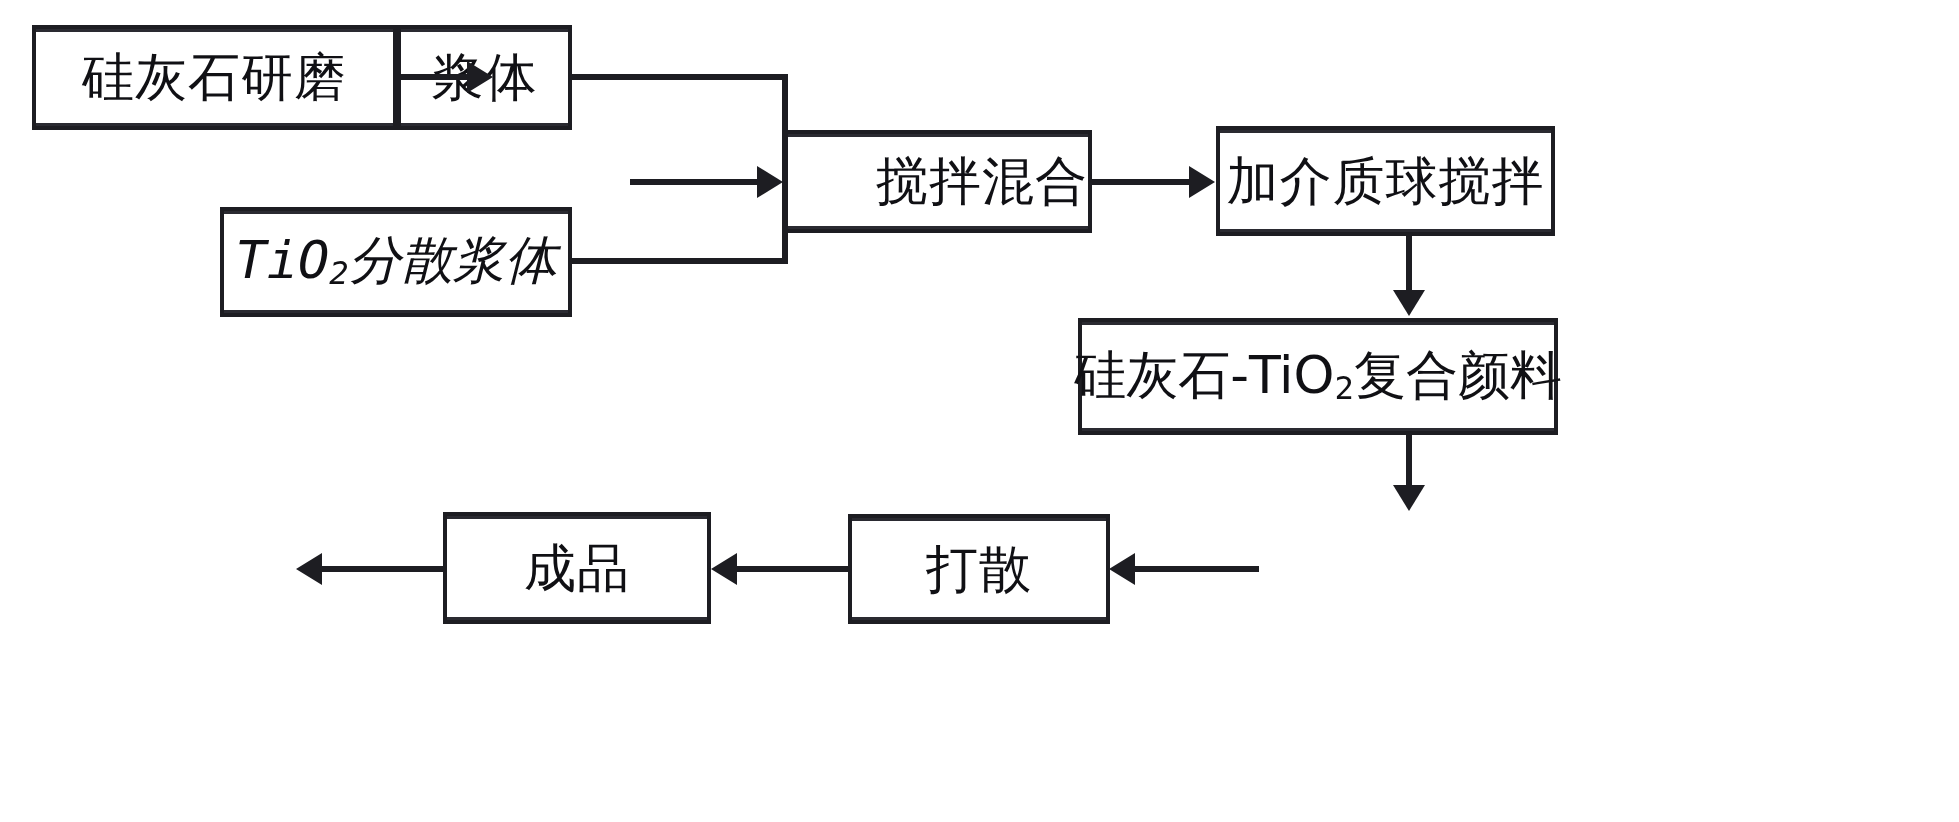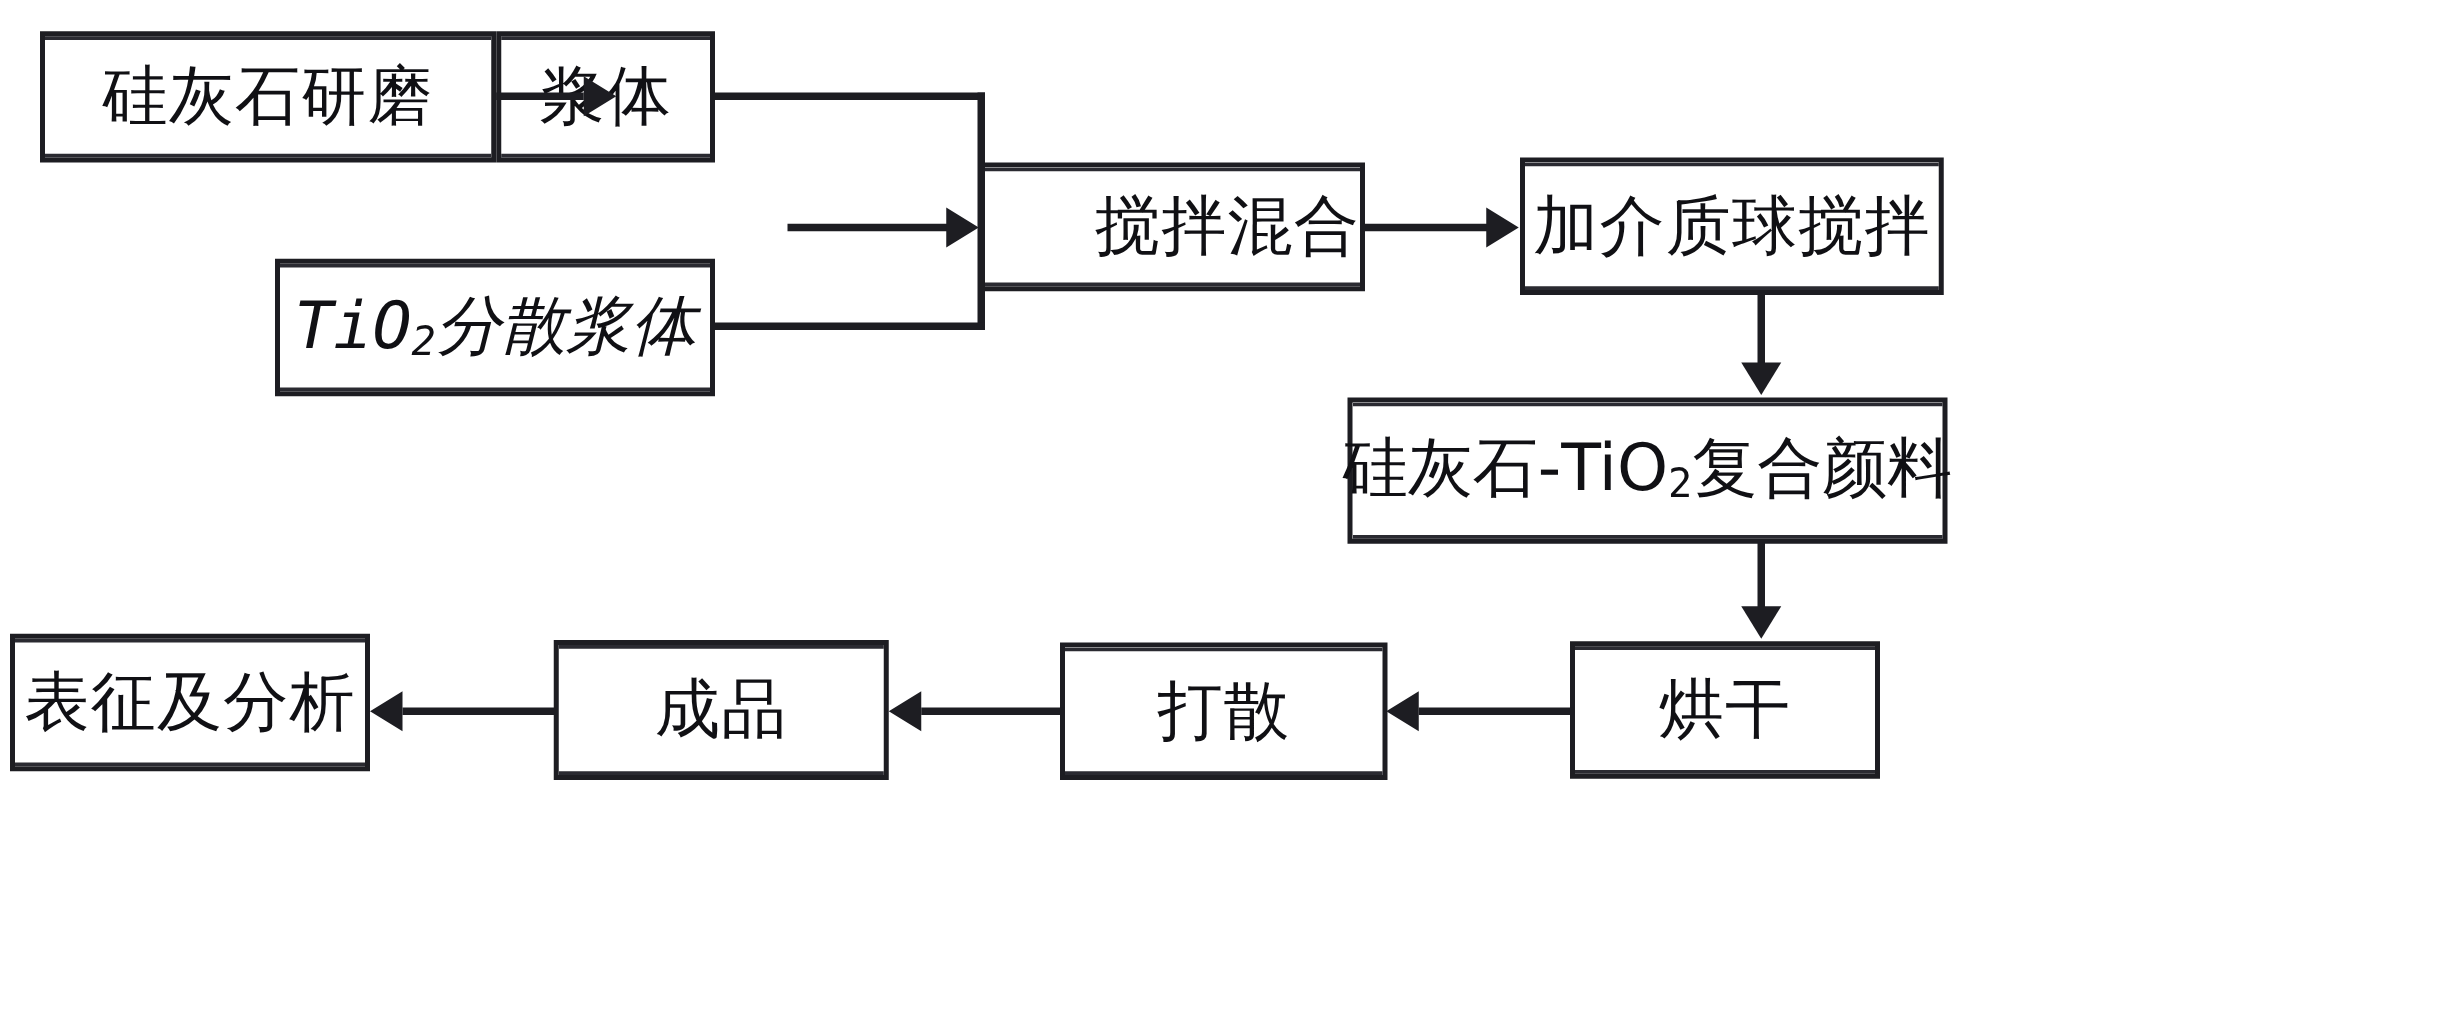--- a/index.html
+++ b/index.html
@@ -97,35 +97,29 @@
   </div>
 
   <div class="node" style="left:1216px; top:126px; width:339px; height:110px;">
     <span class="label">加介质球搅拌</span>
   </div>
 
   <div class="node" style="left:1078px; top:318px; width:480px; height:117px;">
     <span class="label mono-mix"><span style="font-family:'DejaVu Sans','Liberation Sans',sans-serif">硅灰石-TiO</span><sub>2</sub><span style="font-family:'DejaVu Sans','Liberation Sans',sans-serif">复合颜料</span></span>
   </div>
 
-  <div class="node" style="left:1256px; top:513px; width:248px; height:110px;">
-    <span class="label">烘干</span>
-  </div>
 
   <div class="node" style="left:848px; top:514px; width:262px; height:110px;">
     <span class="label">打散</span>
   </div>
 
   <div class="node" style="left:443px; top:512px; width:268px; height:112px;justify-content:center;">
     <span class="label">成品</span>
   </div>
 
-  <div class="node" style="left:8px; top:507px; width:288px; height:110px;">
-    <span class="label">表征及分析</span>
-  </div>
 
   <div class="hline" style="left:397px; top:74px; width:70px;"></div>
   <div class="arrow-head arrow-right" style="left:467px; top:61px;"></div>
 
   <div class="hline" style="left:570px; top:74px; width:218px;"></div>
 
   <div class="vline" style="left:782px; top:74px; height:190px;"></div>
 
   <div class="hline" style="left:570px; top:258px; width:218px;"></div>
 

